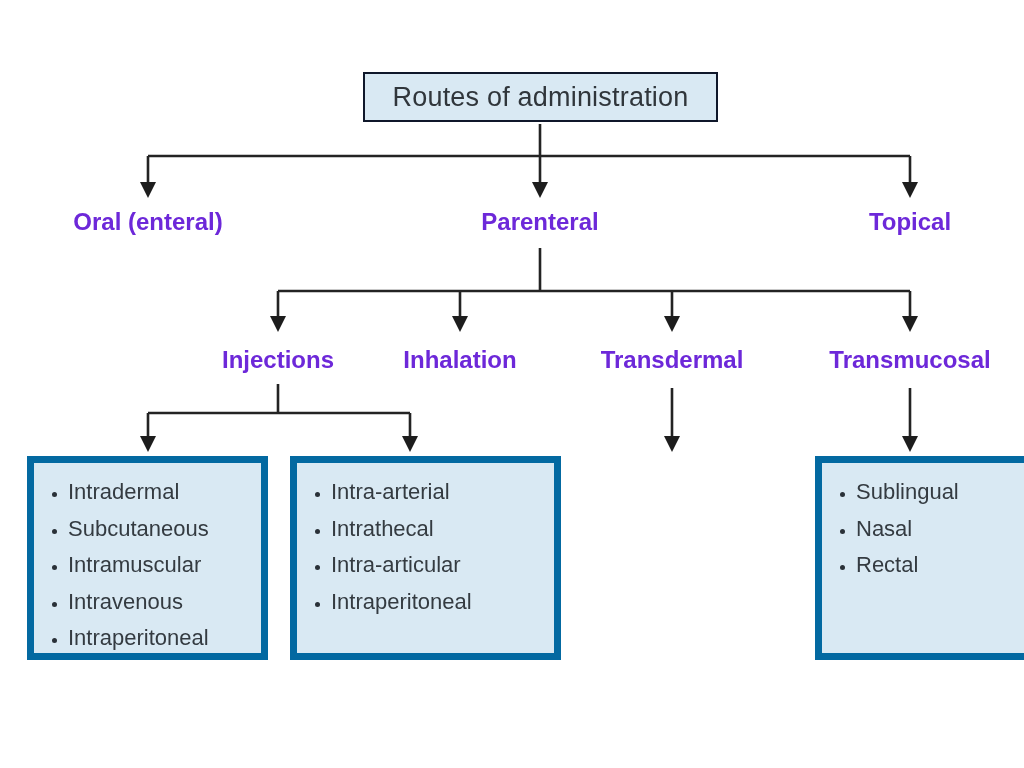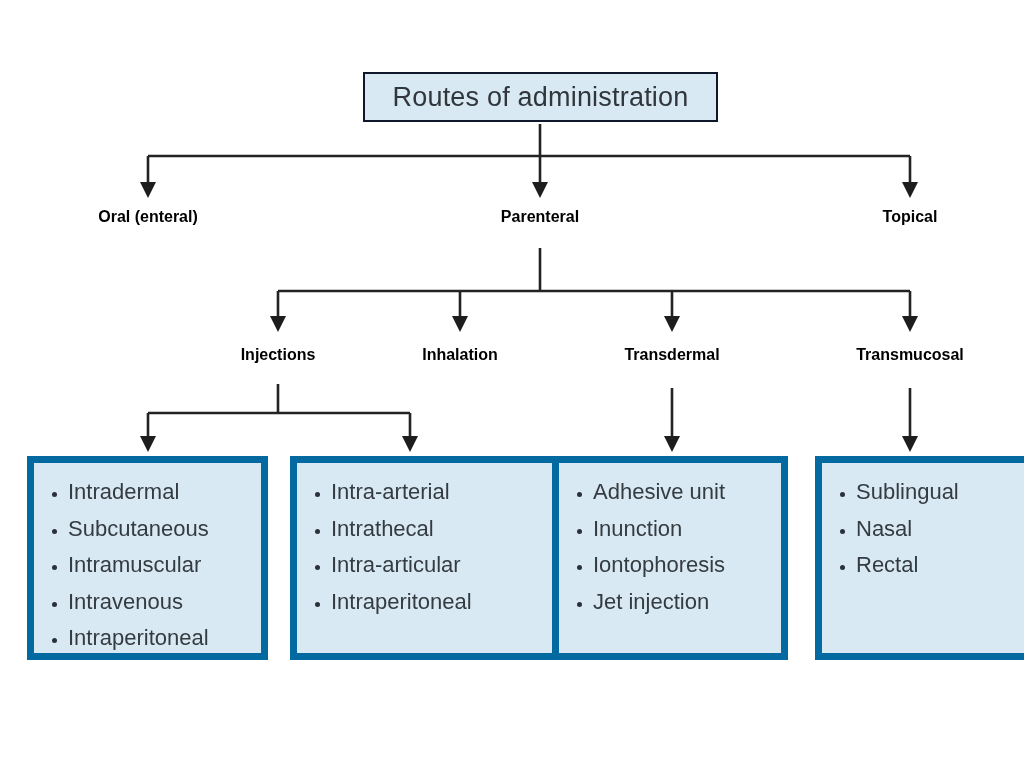--- a/index.html
+++ b/index.html
@@ -10,21 +10,21 @@
   .canvas{position:absolute;inset:0;}
   svg.connectors{position:absolute;left:0;top:0;pointer-events:none;}
   .rootbox{
     position:absolute;left:363px;top:72px;width:355px;height:50px;
     background:#d9e9f3;border:2px solid #0f172a;box-sizing:border-box;
     display:flex;align-items:center;justify-content:center;
     font-size:27px;font-weight:500;color:#30363b;letter-spacing:0.2px;
   }
   .lbl{
     position:absolute;transform:translateX(-50%);white-space:nowrap;
-    font-weight:bold;color:#000000;font-size:16px;
+    font-weight:bold;color:#6d28d9;font-size:24px;
   }
   .lvl1{top:208px;}
   .lvl2{top:346px;}
   .listbox{
     position:absolute;top:456px;height:204px;box-sizing:border-box;
     background:#d9e9f3;border:7px solid #0369a1;
   }
   .listbox ul{
     margin:11px 0 0 0;padding-left:34px;list-style:disc;
   }
@@ -83,28 +83,20 @@
 
   <div class="listbox" style="left:290px;width:271px;">
     <ul>
       <li>Intra-arterial</li>
       <li>Intrathecal</li>
       <li>Intra-articular</li>
       <li>Intraperitoneal</li>
     </ul>
   </div>
 
-  <div class="listbox" style="left:552px;width:236px;">
-    <ul>
-      <li>Adhesive unit</li>
-      <li>Inunction</li>
-      <li>Iontophoresis</li>
-      <li>Jet injection</li>
-    </ul>
-  </div>
 
   <div class="listbox" style="left:815px;width:238px;">
     <ul>
       <li>Sublingual</li>
       <li>Nasal</li>
       <li>Rectal</li>
     </ul>
   </div>
 
 </div>

